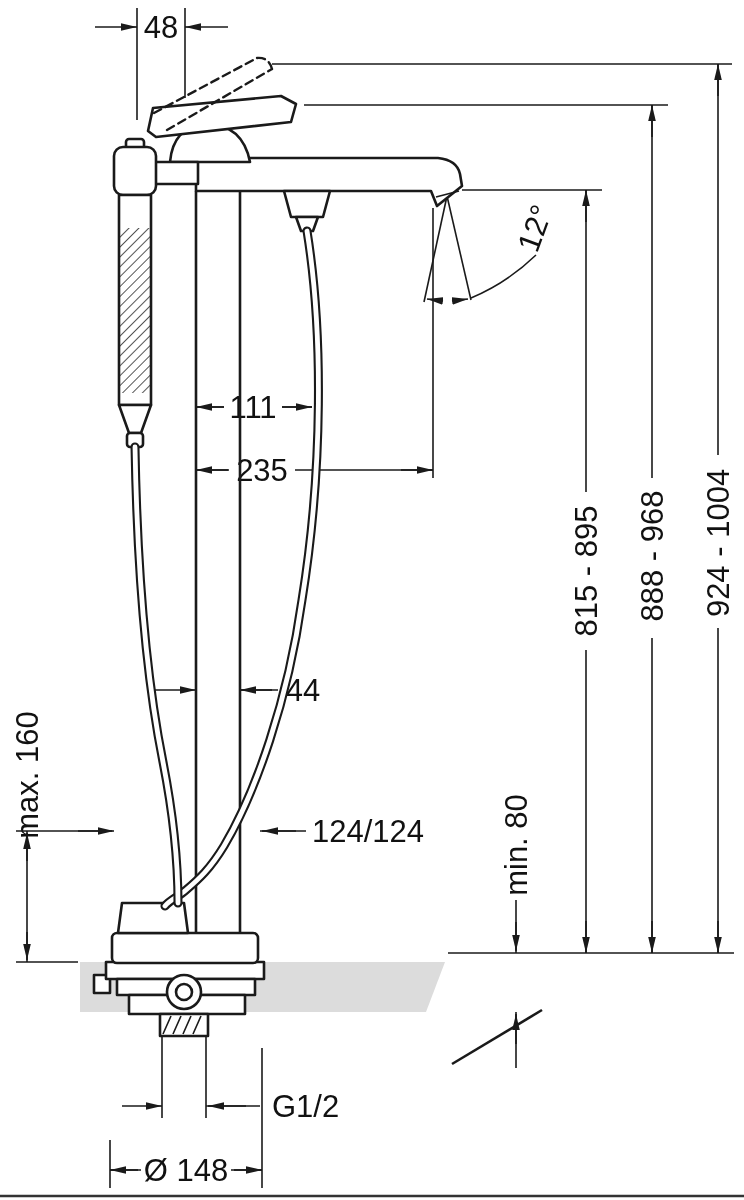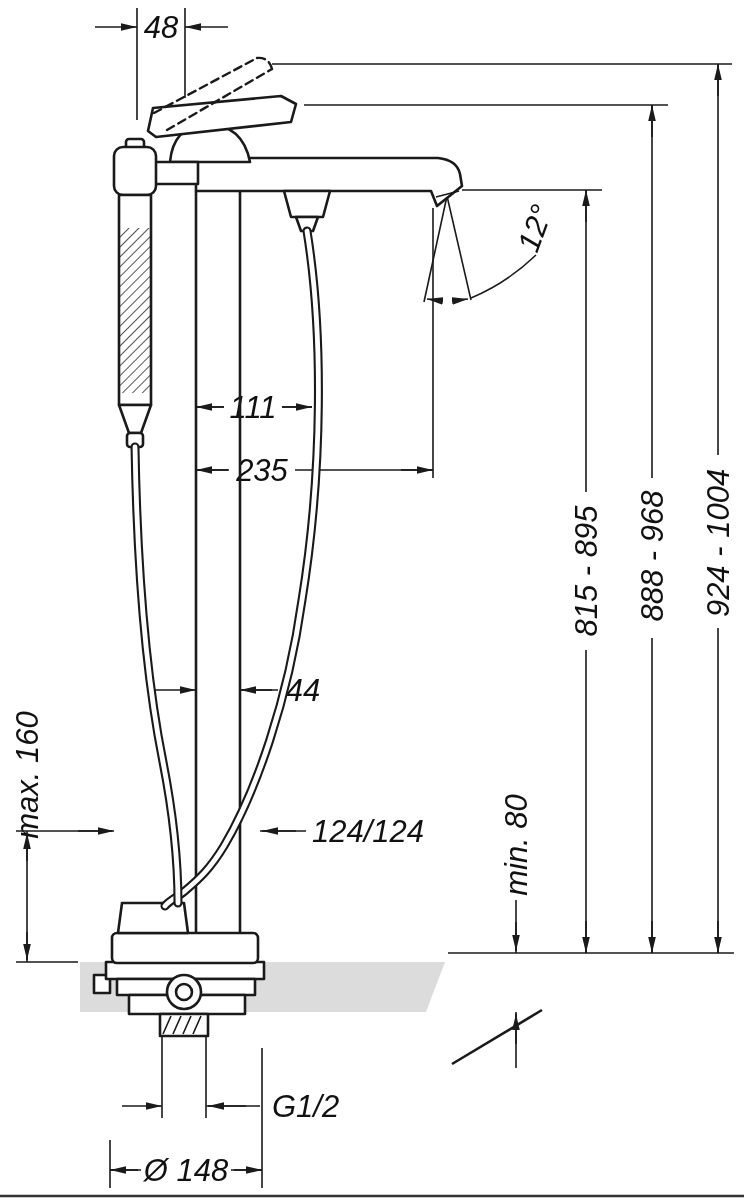--- a/index.html
+++ b/index.html
@@ -1,16 +1,16 @@
 <!DOCTYPE html>
 <html><head>
 <meta charset="utf-8">
 <style>
   html,body{margin:0;padding:0;background:#fff;}
-  .stage{position:relative;width:744px;height:1200px;background:#fff;overflow:hidden;font-style:italic;}
+  .stage{position:relative;width:744px;height:1200px;background:#fff;overflow:hidden;}
   svg{display:block;}
   .thin{stroke:#1a1a1a;stroke-width:1.6;fill:none;}
   .obj{stroke:#1a1a1a;stroke-width:2.6;fill:#fff;stroke-linejoin:round;}
   .objline{stroke:#1a1a1a;stroke-width:2.6;fill:none;stroke-linejoin:round;}
   .dash{stroke:#1a1a1a;stroke-width:2.4;fill:none;stroke-dasharray:8 5;stroke-linecap:round;}
   .hoseB{stroke:#1a1a1a;stroke-width:9;fill:none;stroke-linecap:round;}
   .hoseW{stroke:#fff;stroke-width:4.8;fill:none;stroke-linecap:round;}
   text{font-family:"Liberation Sans", sans-serif;font-size:31px;fill:#111;}
 </style>
 </head>

